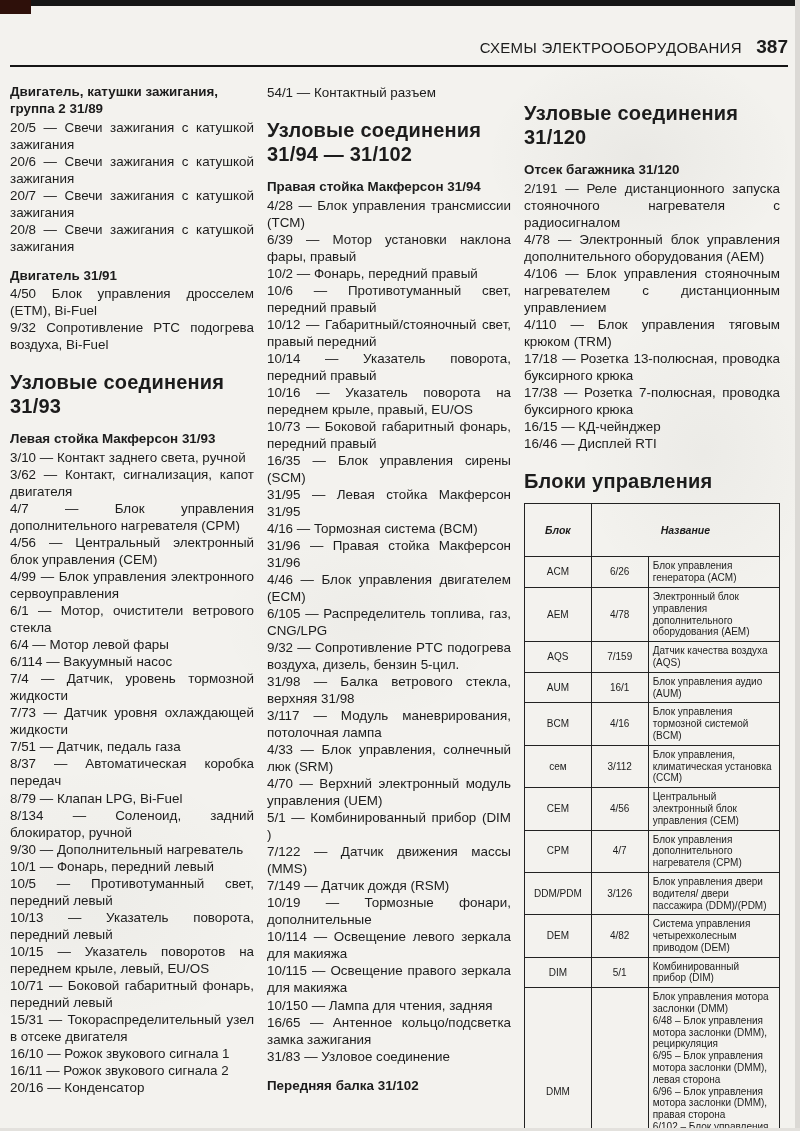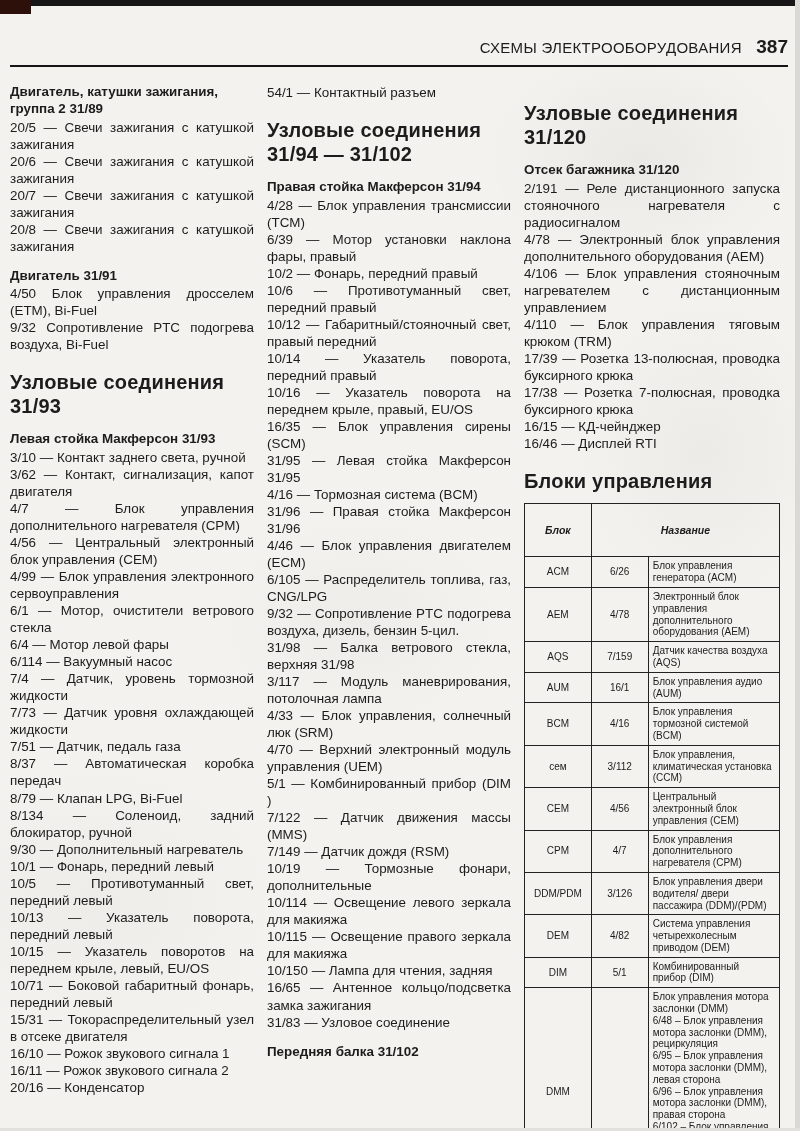--- a/index.html
+++ b/index.html
@@ -146,20 +146,21 @@
         <p class="blk entry">54/1 — Контактный разъем</p>
         <p class="blk h1">Узловые соединения 31/94 — 31/102</p>
         <p class="blk h2">Правая стойка Макферсон 31/94</p>
         <p class="blk entry">4/28 — Блок управления трансмиссии (TCM)</p>
         <p class="blk entry">6/39 — Мотор установки наклона фары, правый</p>
         <p class="blk entry">10/2 — Фонарь, передний правый</p>
         <p class="blk entry">10/6 — Противотуманный свет, передний правый</p>
         <p class="blk entry">10/12 — Габаритный/стояночный свет, правый передний</p>
         <p class="blk entry">10/14 — Указатель поворота, передний правый</p>
         <p class="blk entry">10/16 — Указатель поворота на переднем крыле, правый, EU/OS</p>
+        <p class="blk entry">10/73 — Боковой габаритный фонарь, передний правый</p>
         <p class="blk entry">16/35 — Блок управления сирены (SCM)</p>
         <p class="blk entry">31/95 — Левая стойка Макферсон 31/95</p>
         <p class="blk entry">4/16 — Тормозная система (BCM)</p>
         <p class="blk entry">31/96 — Правая стойка Макферсон 31/96</p>
         <p class="blk entry">4/46 — Блок управления двигателем (ECM)</p>
         <p class="blk entry">6/105 — Распределитель топлива, газ, CNG/LPG</p>
         <p class="blk entry">9/32 — Сопротивление PTC подогрева воздуха, дизель, бензин 5-цил.</p>
         <p class="blk entry">31/98 — Балка ветрового стекла, верхняя 31/98</p>
         <p class="blk entry">3/117 — Модуль маневрирования, потолочная лампа</p>
         <p class="blk entry">4/33 — Блок управления, солнечный люк (SRM)</p>
@@ -176,21 +177,21 @@
         <p class="blk h2">Передняя балка 31/102</p>
       </div>
     <div class="col col3">
       <div>
           <p class="blk h1">Узловые соединения 31/120</p>
           <p class="blk h2">Отсек багажника 31/120</p>
           <p class="blk entry">2/191 — Реле дистанционного запуска стояночного нагревателя с радиосигналом</p>
           <p class="blk entry">4/78 — Электронный блок управления дополнительного оборудования (AEM)</p>
           <p class="blk entry">4/106 — Блок управления стояночным нагревателем с дистанционным управлением</p>
           <p class="blk entry">4/110 — Блок управления тяговым крюком (TRM)</p>
-          <p class="blk entry">17/39 — Розетка 13-полюсная, проводка буксирного крюка</p>
+          <p class="blk entry">17/18 — Розетка 13-полюсная, проводка буксирного крюка</p>
           <p class="blk entry">17/38 — Розетка 7-полюсная, проводка буксирного крюка</p>
           <p class="blk entry">16/15 — КД-чейнджер</p>
           <p class="blk entry">16/46 — Дисплей RTI</p>
           <p class="blk h1">Блоки управления</p>
         </div>
       <table class="ctrl">
         <thead>
           <tr>
             <th>Блок</th>
             <th colspan="2">Название</th>

